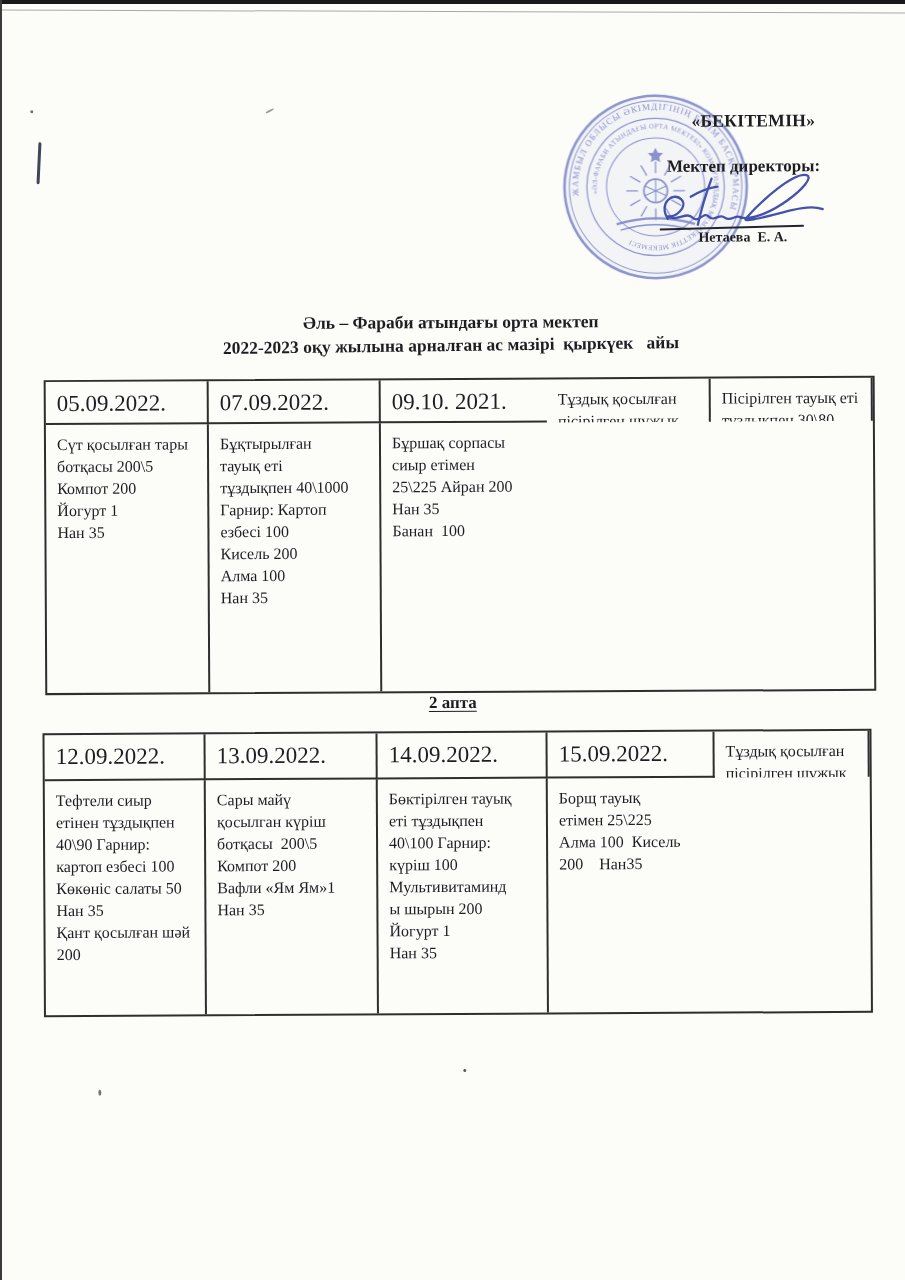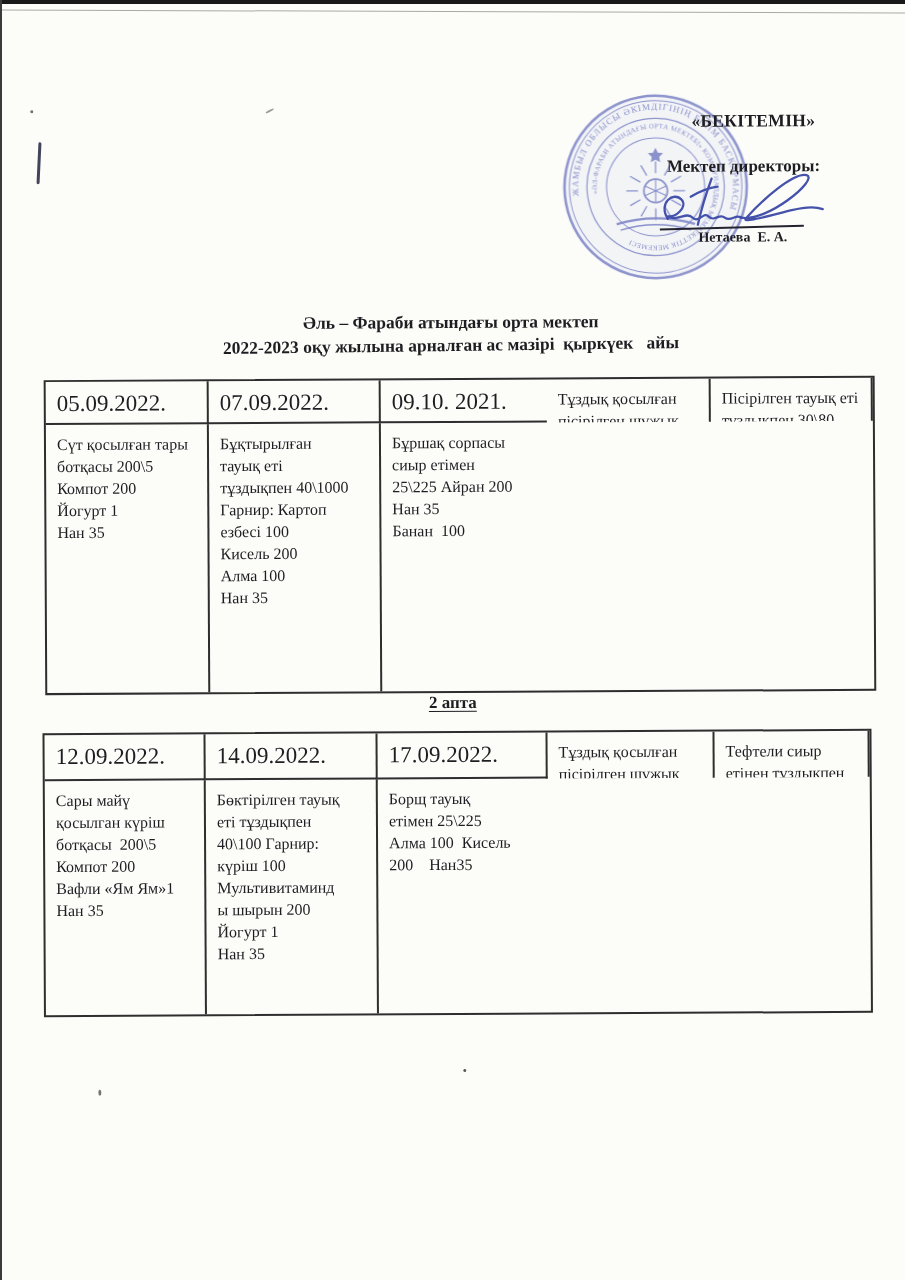--- a/index.html
+++ b/index.html
@@ -147,22 +147,23 @@
 сиыр етімен
 25\225 Айран 200
 Нан 35
 Банан  100</div>
   </div>
 
   <div class="week-label"><span>2 апта</span></div>
 
   <div class="menu-table" id="table-week2">
     <div class="cell date-cell">12.09.2022.</div>
+    <div class="cell date-cell">13.09.2022.</div>
     <div class="cell date-cell">14.09.2022.</div>
-    <div class="cell date-cell">17.09.2022.</div>
+    <div class="cell date-cell">15.09.2022.</div>
     <div class="cell menu-cell">Тұздық қосылған
 пісірілген шұжық
 50\1000
 Гарнир:
 қайнатылган
 макарон 100
 Сүт200
 Нан  35
 Сүзбе1</div>
     <div class="cell menu-cell">Тефтели сиыр

